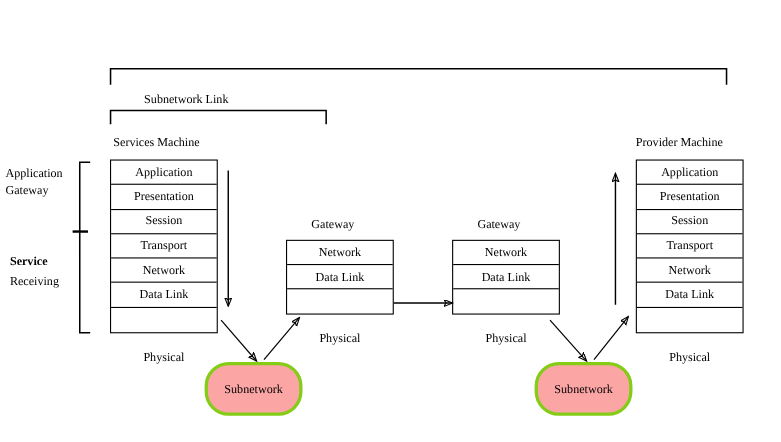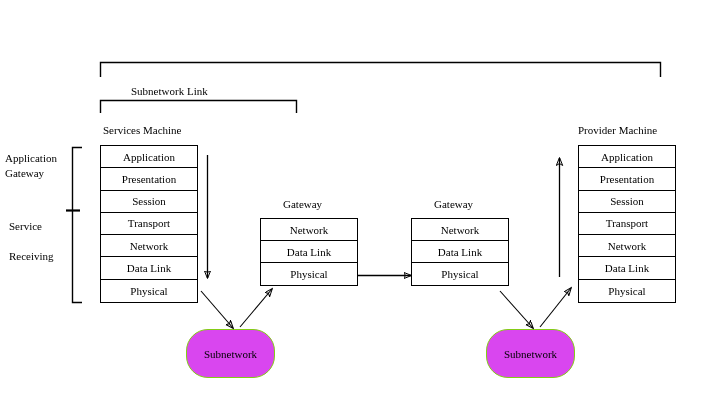--- a/index.html
+++ b/index.html
@@ -37,27 +37,28 @@
     border-bottom: 1px solid #000;
     text-align: center;
     font-size: 11px;
     display: flex;
     align-items: center;
     justify-content: center;
     color: #000;
   }
   .stack .row:last-child {
     border-bottom: none;
+    margin-top: 34px;
   }
   .oval {
     position: absolute;
-    border: 1px solid #84cc16;
+    border: 3px solid #84cc16;
     box-sizing: border-box;
     border-radius: 22px;
-    background: #d946ef;
+    background: #fca5a5;
     display: flex;
     align-items: center;
     justify-content: center;
     font-size: 11px;
     color: #000;
   }
   svg.overlay {
     position: absolute;
     left: 0;
     top: 0;
@@ -74,21 +75,21 @@
 <body>
 
 <div id="canvas">
 
 
   <div class="label" style="left:131px; top:85px;">Subnetwork Link</div>
 
   <div class="label" style="left:5px; top:152px;">Application</div>
   <div class="label" style="left:5px; top:167px;">Gateway</div>
 
-  <div class="label" style="left:9px; top:220px;">Service</div>
+  <div class="label" style="left:9px; top:232px;font-weight:bold;">Service</div>
   <div class="label" style="left:9px; top:250px;">Receiving</div>
 
   <div class="label" style="left:103px; top:124px;">Services Machine</div>
 
   <div class="stack" id="sending-stack" style="left:100px; top:145px; width:98px; height:158px;">
       <div class="row" style="height: 22.2857px;">Application</div>
       <div class="row" style="height: 22.2857px;">Presentation</div>
       <div class="row" style="height: 22.2857px;">Session</div>
       <div class="row" style="height: 22.2857px;">Transport</div>
       <div class="row" style="height: 22.2857px;">Network</div>

